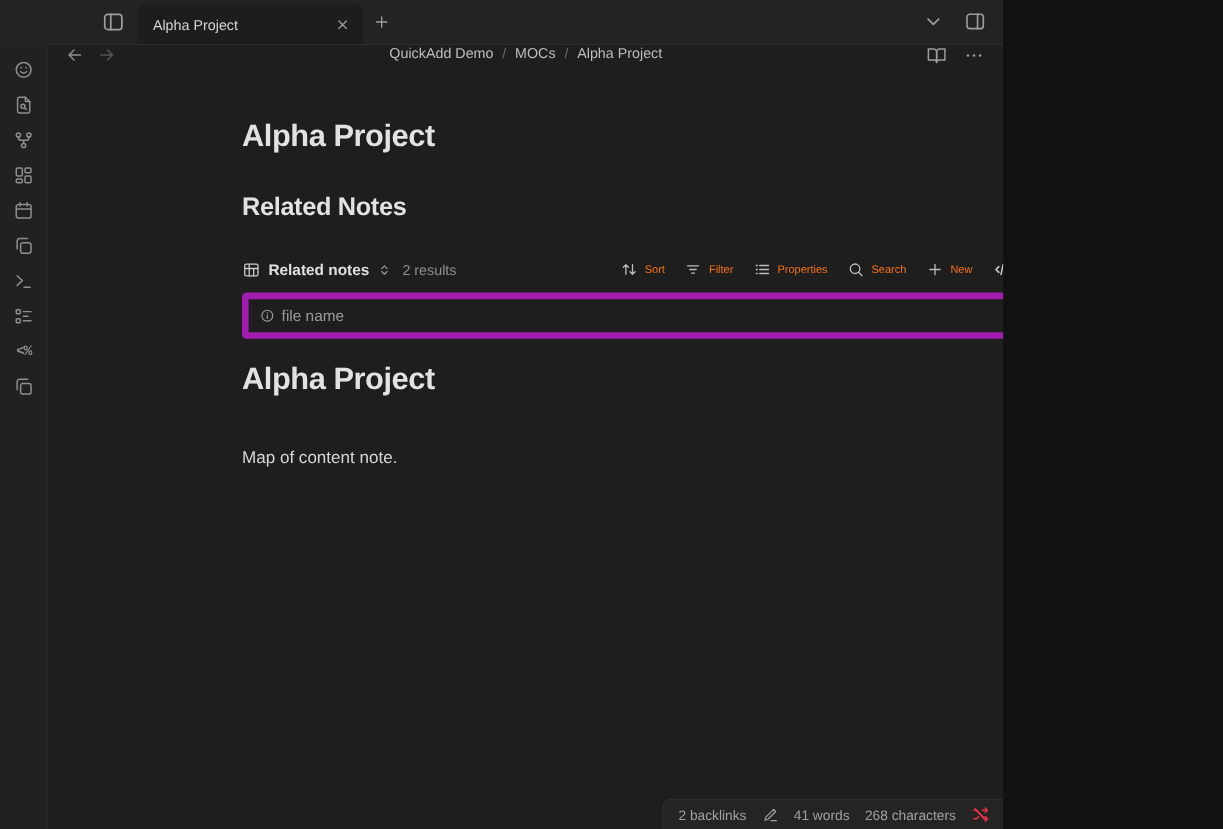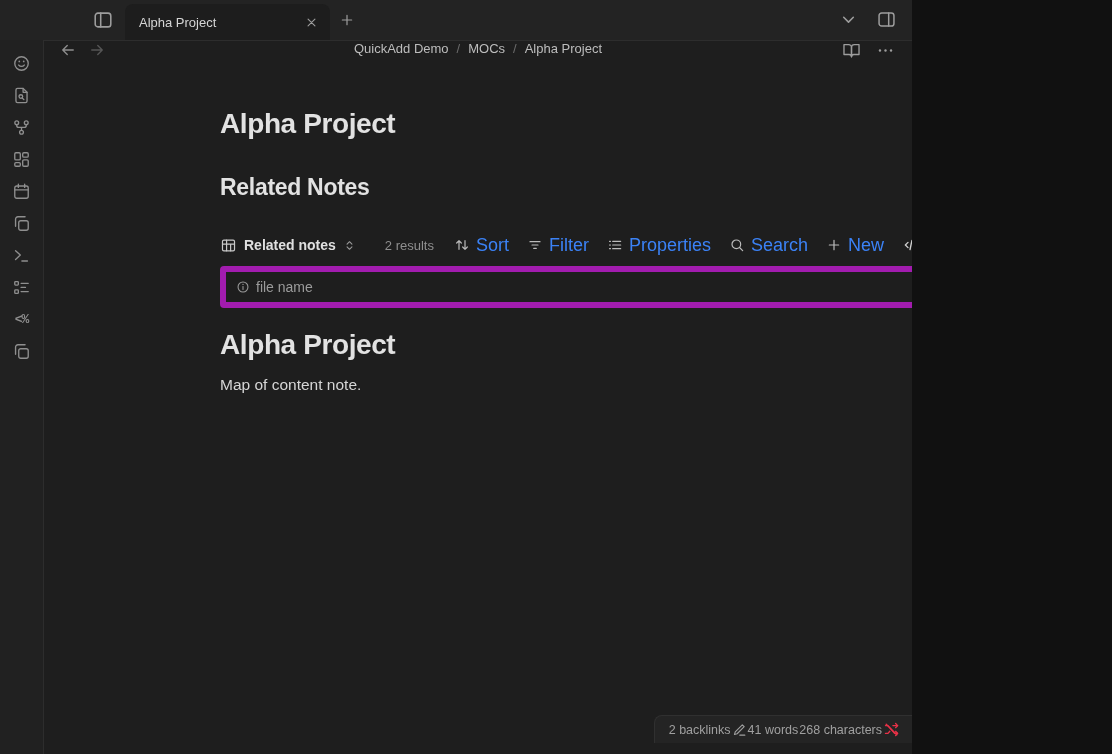--- a/index.html
+++ b/index.html
@@ -59,43 +59,43 @@
   .h2 { font-size:23px; font-weight:bold; letter-spacing:-0.3px; color:#e2e2e2; margin-top:34px; }
   .para { font-size:15.5px; color:#d6d6d6; }
 
   
   .bases { margin-top:33px; }
   .bases-toolbar { display:flex; align-items:center; margin-bottom:10px; height:22px; }
   .view-select { display:flex; align-items:center; gap:7px; cursor:pointer; color:#c9c9c9; }
   .view-select svg.tbl { width:17px; height:17px; }
   .view-name { font-size:14px; font-weight:600; color:#e0e0e0; }
   .view-select .chev { width:13px; height:13px; color:#9a9a9a; }
-  .results { margin-left:29px; font-size:13px; color:#8f8f8f; }
+  .results { margin-left:10px; font-size:13px; color:#8f8f8f; }
   .tb-actions { margin-left:auto; display:flex; align-items:center; gap:18px; }
-  .tb-btn { display:flex; align-items:center; gap:6px; font-size:18px; color:#3b82f6; cursor:pointer; }
+  .tb-btn { display:flex; align-items:center; gap:6px; font-size:10px; color:#f97316; cursor:pointer; }
   .tb-btn svg { width:16px; height:16px; color:#bcbcbc; }
   .tb-icon-btn { width:18px; height:18px; color:#cfcfcf; cursor:pointer; }
 
   .bases-table { border:6px solid #a21caf; border-radius:4px; }
   .t-row { height:30px; display:flex; align-items:center; padding:0 10px; border-bottom:1px solid #2d2d2d; }
   .t-row:last-child { border-bottom:none; }
   .t-header { gap:6px; color:#9b9b9b; font-size:14px; cursor:pointer; }
   .t-header svg { width:14px; height:14px; }
   .t-link { font-size:14px; color:#a78bfa; text-decoration:underline; text-underline-offset:2px; cursor:pointer; }
 
   .context-p { margin-top:29px; }
   .embed-h1 { margin-top:21px; }
-  .embed-p { margin-top:15px; }
+  .embed-p { margin-top:47px; }
 
   
   .status-bar {
-    position:absolute; right:0; bottom:11px; height:28px;
+    position:absolute; right:0; bottom:0; height:28px;
     background:#242424; border:1px solid #303030; border-right:none; border-bottom:none;
     border-radius:8px 0 0 0;
-    display:flex; align-items:center; gap:1px; padding:0 12px 0 14px;
+    display:flex; align-items:center; gap:14px; padding:0 12px 0 14px;
     font-size:12.5px; color:#a0a0a0;
   }
   .status-item { cursor:pointer; white-space:nowrap; }
   .status-bar .ico { width:15px; height:15px; }
   .sync-err { color:#e93147; width:17px; height:17px; cursor:pointer; }
 </style>
 </head>
 <body>
 
 <div class="app">

